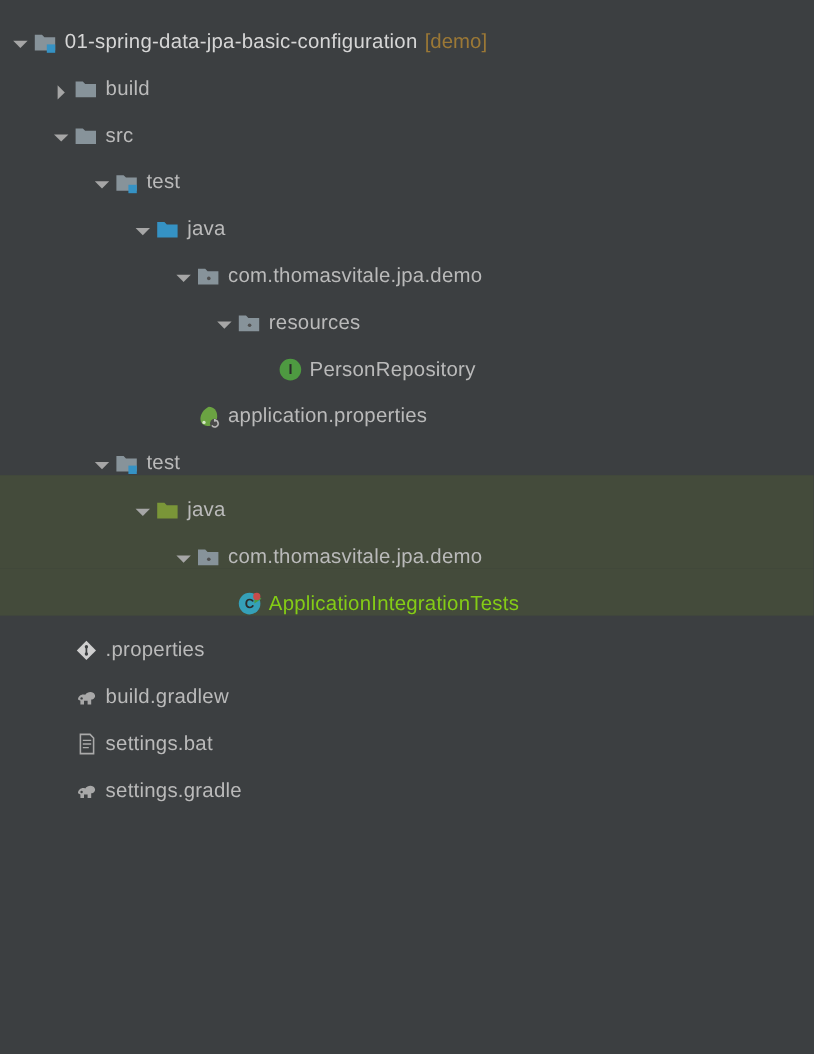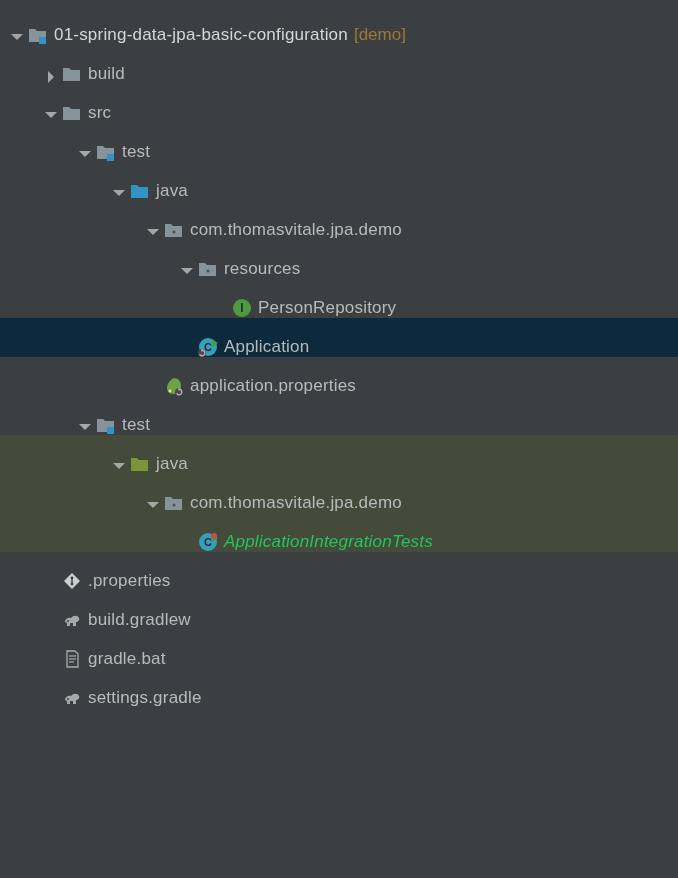--- a/index.html
+++ b/index.html
@@ -40,21 +40,21 @@
       height: 20px;
       flex-shrink: 0;
       display: inline-flex;
       align-items: center;
       justify-content: center;
       margin-right: 6px;
     }
     .label { font-weight: 500; letter-spacing: 0.2px; }
     .label.bold { color: #d6d6d6; }
     .context { color: #9b7836; margin-left: 6px; font-weight: 400; margin-top: 16px; }
-    .green-text { color: #22c55e; font-style: italic; }
+    .green-text { color: #84cc16; }
   </style>
 </head>
 <body>
 
 <svg width="0" height="0" style="position:absolute">
   <defs>
     <g id="arrow-down">
         <path d="M1 3 L7 9 L13 3 Z" fill="#a6a6a6"></path>
       </g>
     <g id="arrow-right">
@@ -248,32 +248,20 @@
         <svg width="14" height="14"></svg>
       </span>
     <span class="icon">
         <svg width="20" height="20">
           <use href="#interface-icon"></use>
         </svg>
       </span>
     <span class="label">PersonRepository</span>
   </div>
 
-  <div class="row selected">
-    <span class="indent" style="width:180px"></span>
-    <span class="arrow blank">
-        <svg width="14" height="14"></svg>
-      </span>
-    <span class="icon">
-        <svg width="22" height="20">
-          <use href="#class-run-icon"></use>
-        </svg>
-      </span>
-    <span class="label">Application</span>
-  </div>
 
 
   <div class="row">
     <span class="indent" style="width:146px"></span>
     <span class="arrow blank">
         <svg width="14" height="14"></svg>
       </span>
     <span class="icon">
         <svg width="20" height="20">
           <use href="#spring-props-icon"></use>
@@ -370,21 +358,21 @@
   <div class="row">
     <span class="indent" style="width:44px"></span>
     <span class="arrow blank">
         <svg width="14" height="14"></svg>
       </span>
     <span class="icon">
         <svg width="20" height="20">
           <use href="#textfile-icon"></use>
         </svg>
       </span>
-    <span class="label">gradle.bat</span>
+    <span class="label">settings.bat</span>
   </div>
 
   <div class="row">
     <span class="indent" style="width:44px"></span>
     <span class="arrow blank">
         <svg width="14" height="14"></svg>
       </span>
     <span class="icon">
         <svg width="20" height="20">
           <use href="#gradle-icon"></use>

